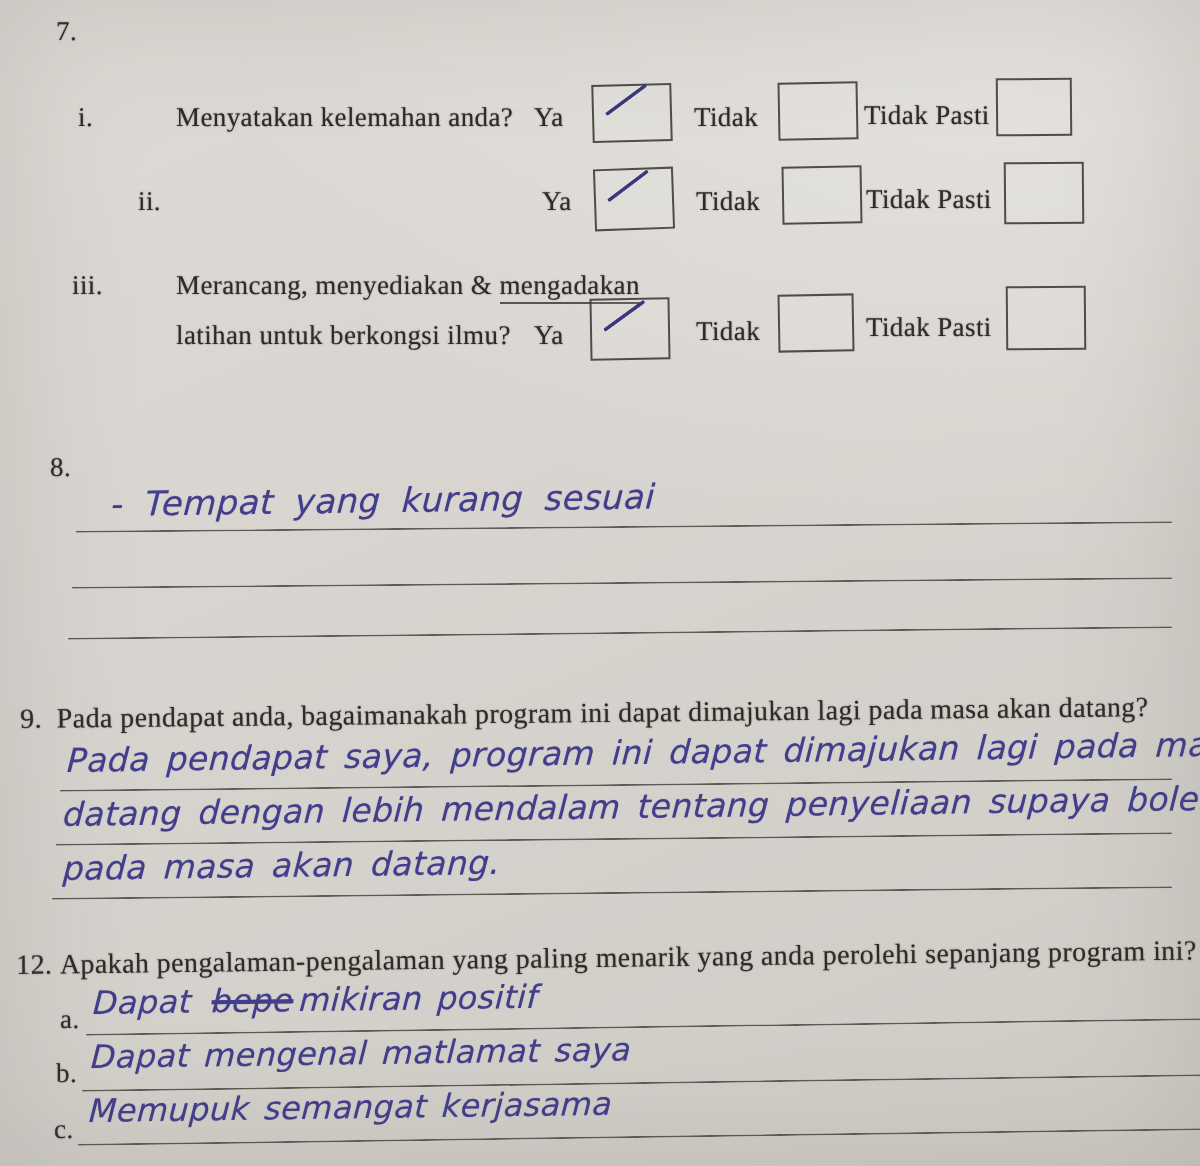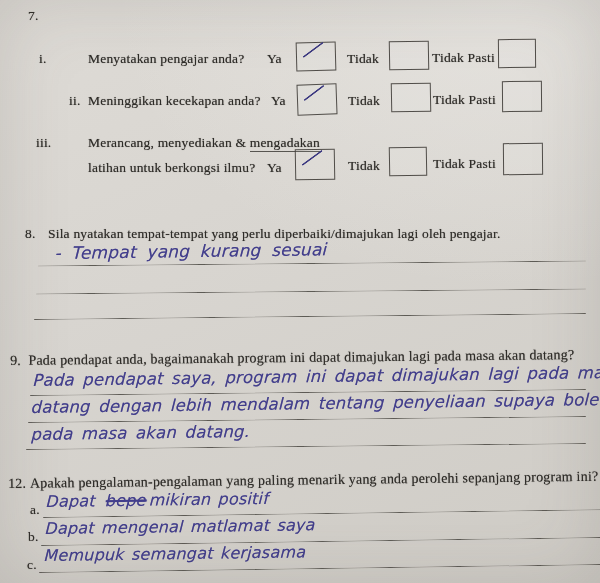--- a/index.html
+++ b/index.html
@@ -52,32 +52,31 @@
   .sp{margin-right:5px;}
 </style>
 </head>
 <body>
 
 <div id="paper">
 
   <span class="print" style="left:28px;top:8px;">7.</span>
 
   <span class="print" style="left:39px;top:51px;">i.</span>
-  <span class="print" style="left:88px;top:51px;">Menyatakan pengajar anda?</span>
+  <span class="print" style="left:88px;top:51px;">Menyatakan kelemahan anda?</span>
   <span class="print" style="left:267px;top:51px;">Ya</span>
   <span class="cb" style="left:296px;top:42px;transform:rotate(-1.5deg);">
     <span class="slash"></span>
   </span>
   <span class="print" style="left:347px;top:51px;">Tidak</span>
   <span class="cb" style="left:389px;top:41px;transform:rotate(-1deg);"></span>
   <span class="print" style="left:432px;top:50px;">Tidak Pasti</span>
   <span class="cb" style="left:498px;top:39px;width:36px;transform:rotate(-.5deg);"></span>
 
   <span class="print" style="left:37px;top:93px;margin-left:32px;">ii.</span>
-  <span class="print" style="left:88px;top:93px;">Meninggikan kecekapan anda?</span>
   <span class="print" style="left:271px;top:93px;">Ya</span>
   <span class="cb" style="left:297px;top:84px;height:29px;transform:rotate(-2deg);">
     <span class="slash" style="top:14px;"></span>
   </span>
   <span class="print" style="left:348px;top:93px;">Tidak</span>
   <span class="cb" style="left:391px;top:83px;transform:rotate(-1deg);"></span>
   <span class="print" style="left:433px;top:92px;">Tidak Pasti</span>
   <span class="cb" style="left:502px;top:81px;height:29px;transform:rotate(-.5deg);"></span>
 
   <span class="print" style="left:36px;top:135px;">iii.</span>
@@ -86,21 +85,20 @@
   <span class="print" style="left:267px;top:160px;">Ya</span>
   <span class="cb" style="left:295px;top:149px;height:29px;transform:rotate(-1deg);">
     <span class="slash" style="top:14px;"></span>
   </span>
   <span class="print" style="left:348px;top:158px;">Tidak</span>
   <span class="cb" style="left:389px;top:147px;width:36px;transform:rotate(-1deg);"></span>
   <span class="print" style="left:433px;top:156px;">Tidak Pasti</span>
   <span class="cb" style="left:503px;top:143px;height:30px;transform:rotate(-.5deg);"></span>
 
   <span class="print" style="left:25px;top:226px;">8.</span>
-  <span class="print" style="left:48px;top:226px;">Sila nyatakan tempat-tempat yang perlu diperbaiki/dimajukan lagi oleh pengajar.</span>
   <span class="hw" style="left:55px;top:243px;font-size:17px;word-spacing:5px;">- Tempat yang kurang sesuai</span>
   <span class="rule" style="left:38px;top:263px;width:548px;transform:rotate(-.5deg);"></span>
   <span class="rule" style="left:36px;top:291px;width:550px;transform:rotate(-.5deg);"></span>
   <span class="rule" style="left:34px;top:316px;width:552px;transform:rotate(-.6deg);"></span>
 
   <span class="print big" style="left:10px;top:352px;transform:rotate(-.6deg);transform-origin:left top;"><span>9.</span>&nbsp;&nbsp;<span>Pada pendapat anda, bagaimanakah program ini dapat dimajukan lagi pada masa akan datang?</span></span>
   <span class="hw" style="left:33px;top:371px;font-size:16.5px;word-spacing:3px;">Pada pendapat saya, program ini dapat dimajukan lagi pada masa akan</span>
   <span class="rule" style="left:30px;top:392px;width:556px;transform:rotate(-.6deg);"></span>
   <span class="hw" style="left:31px;top:398px;font-size:16.5px;word-spacing:3px;">datang dengan lebih mendalam tentang penyeliaan supaya boleh digunakan</span>
   <span class="rule" style="left:28px;top:419px;width:558px;transform:rotate(-.6deg);"></span>

